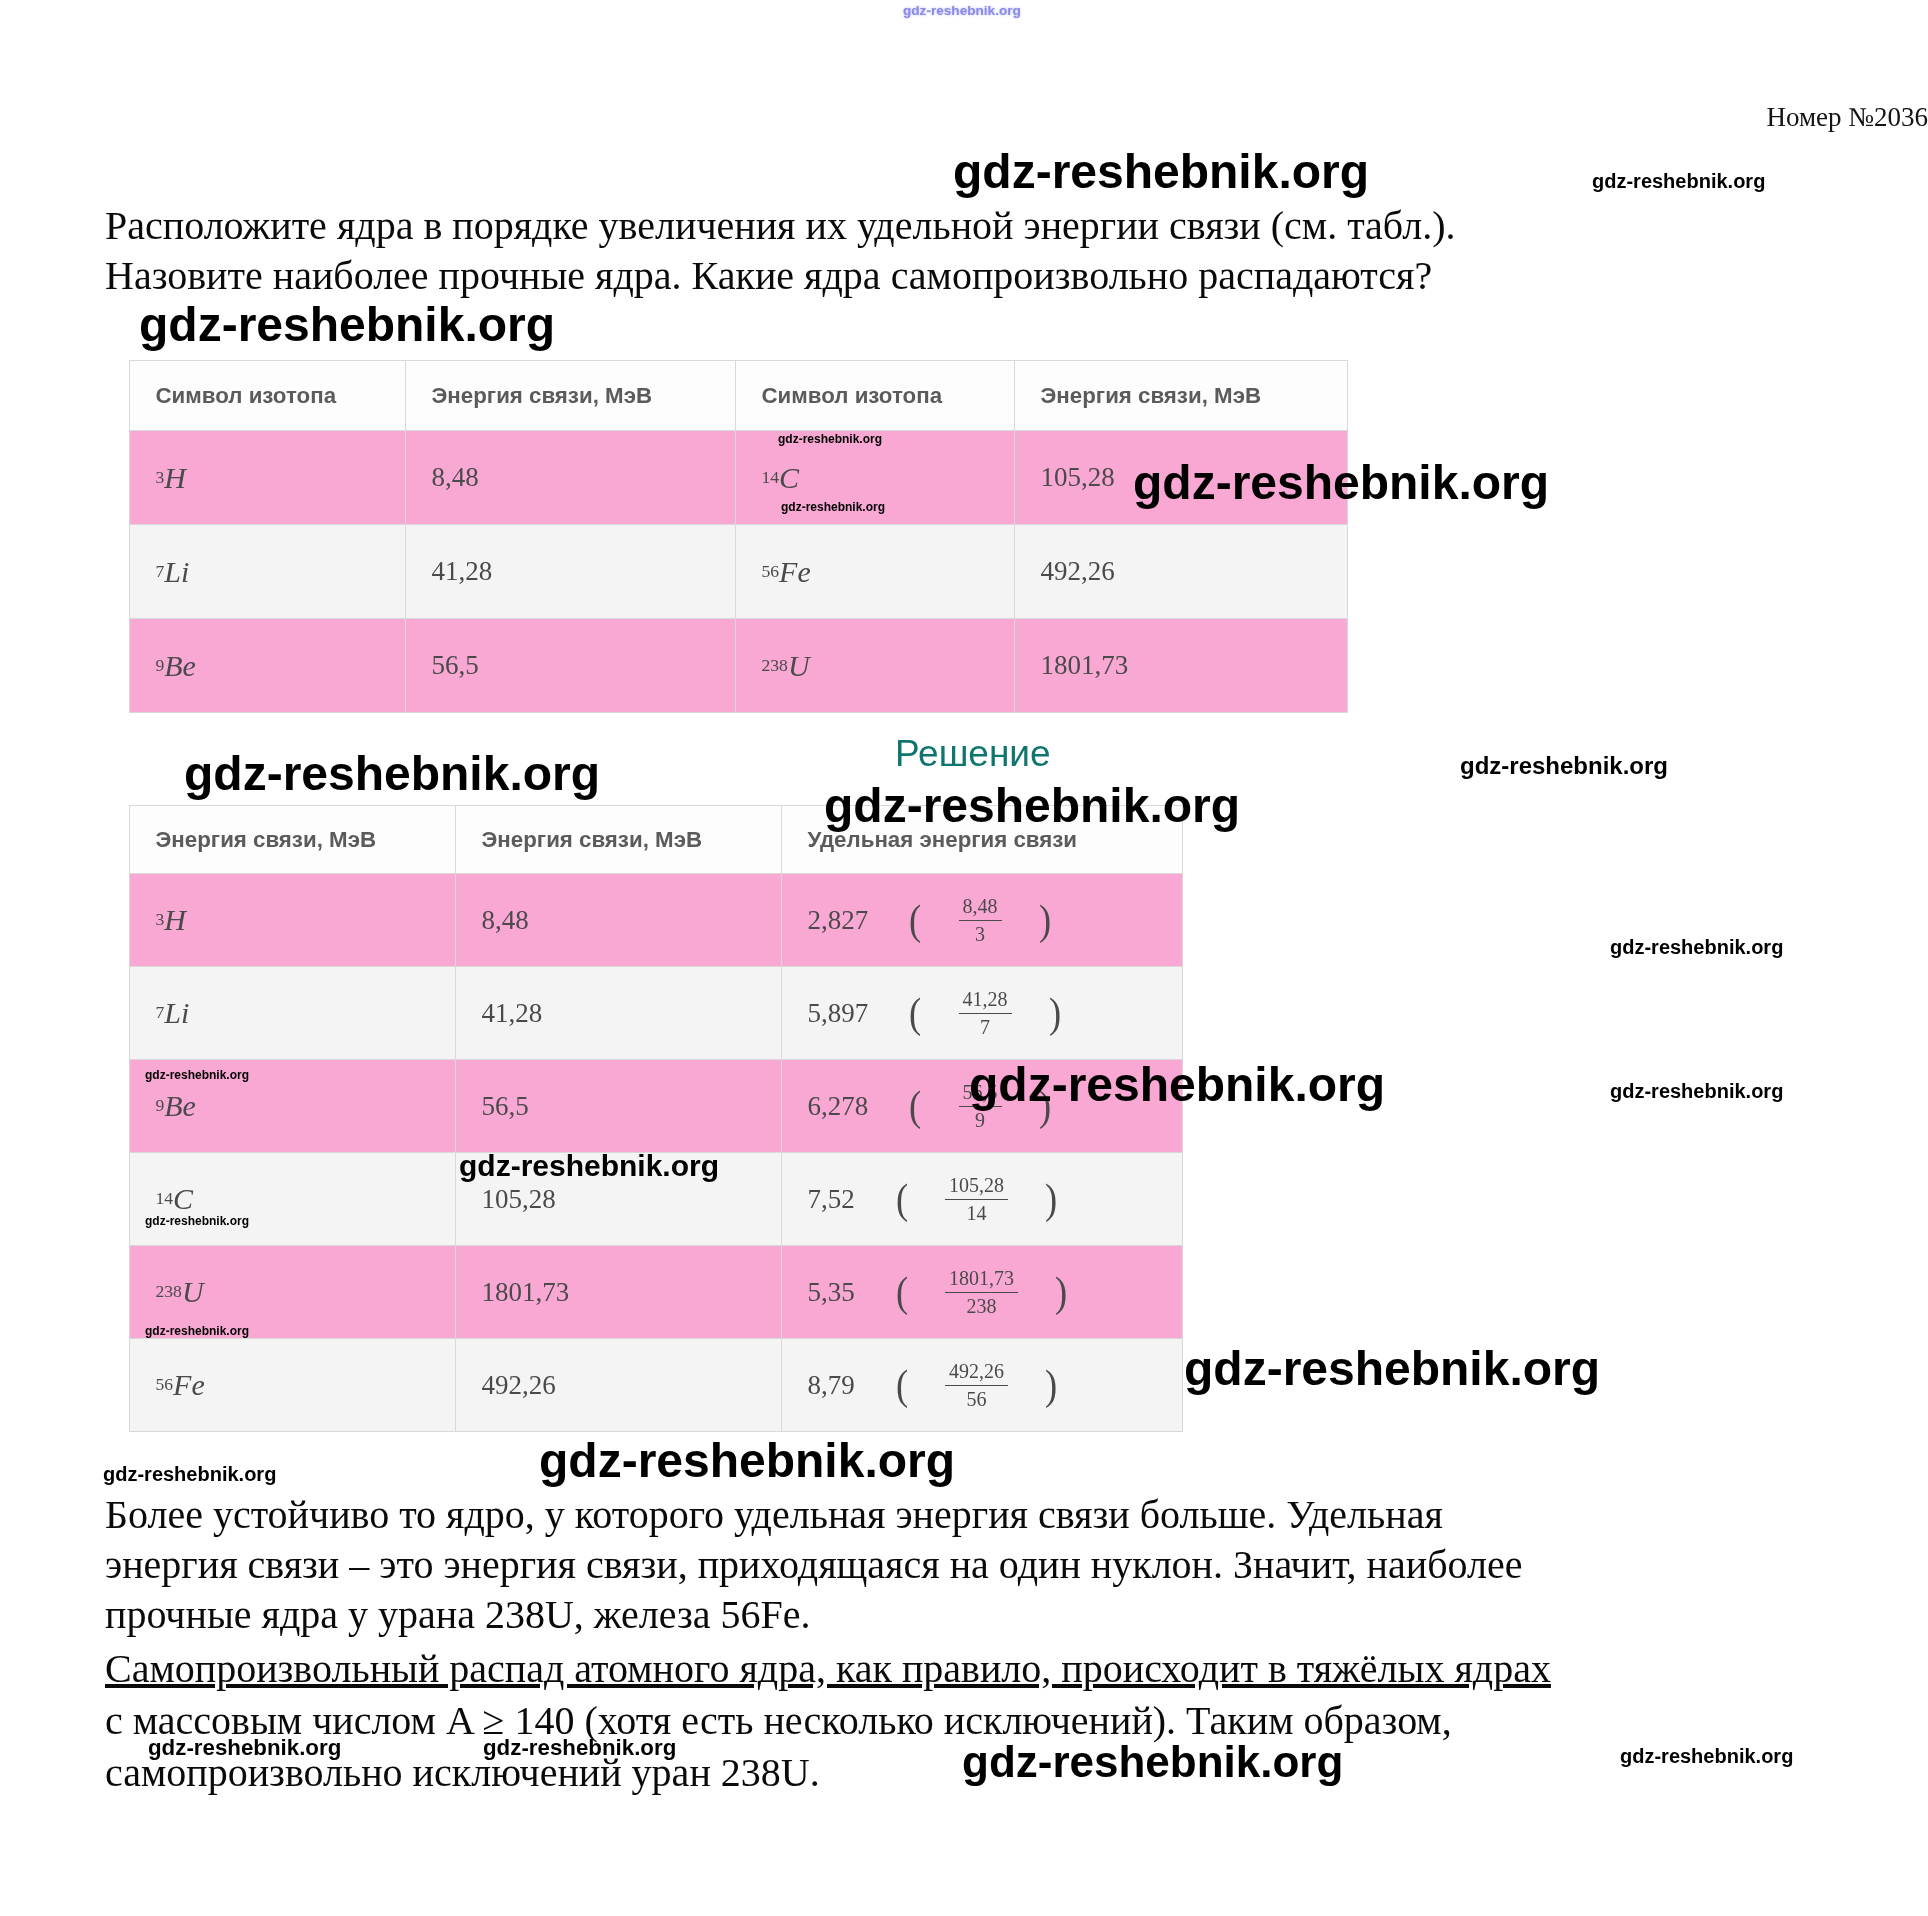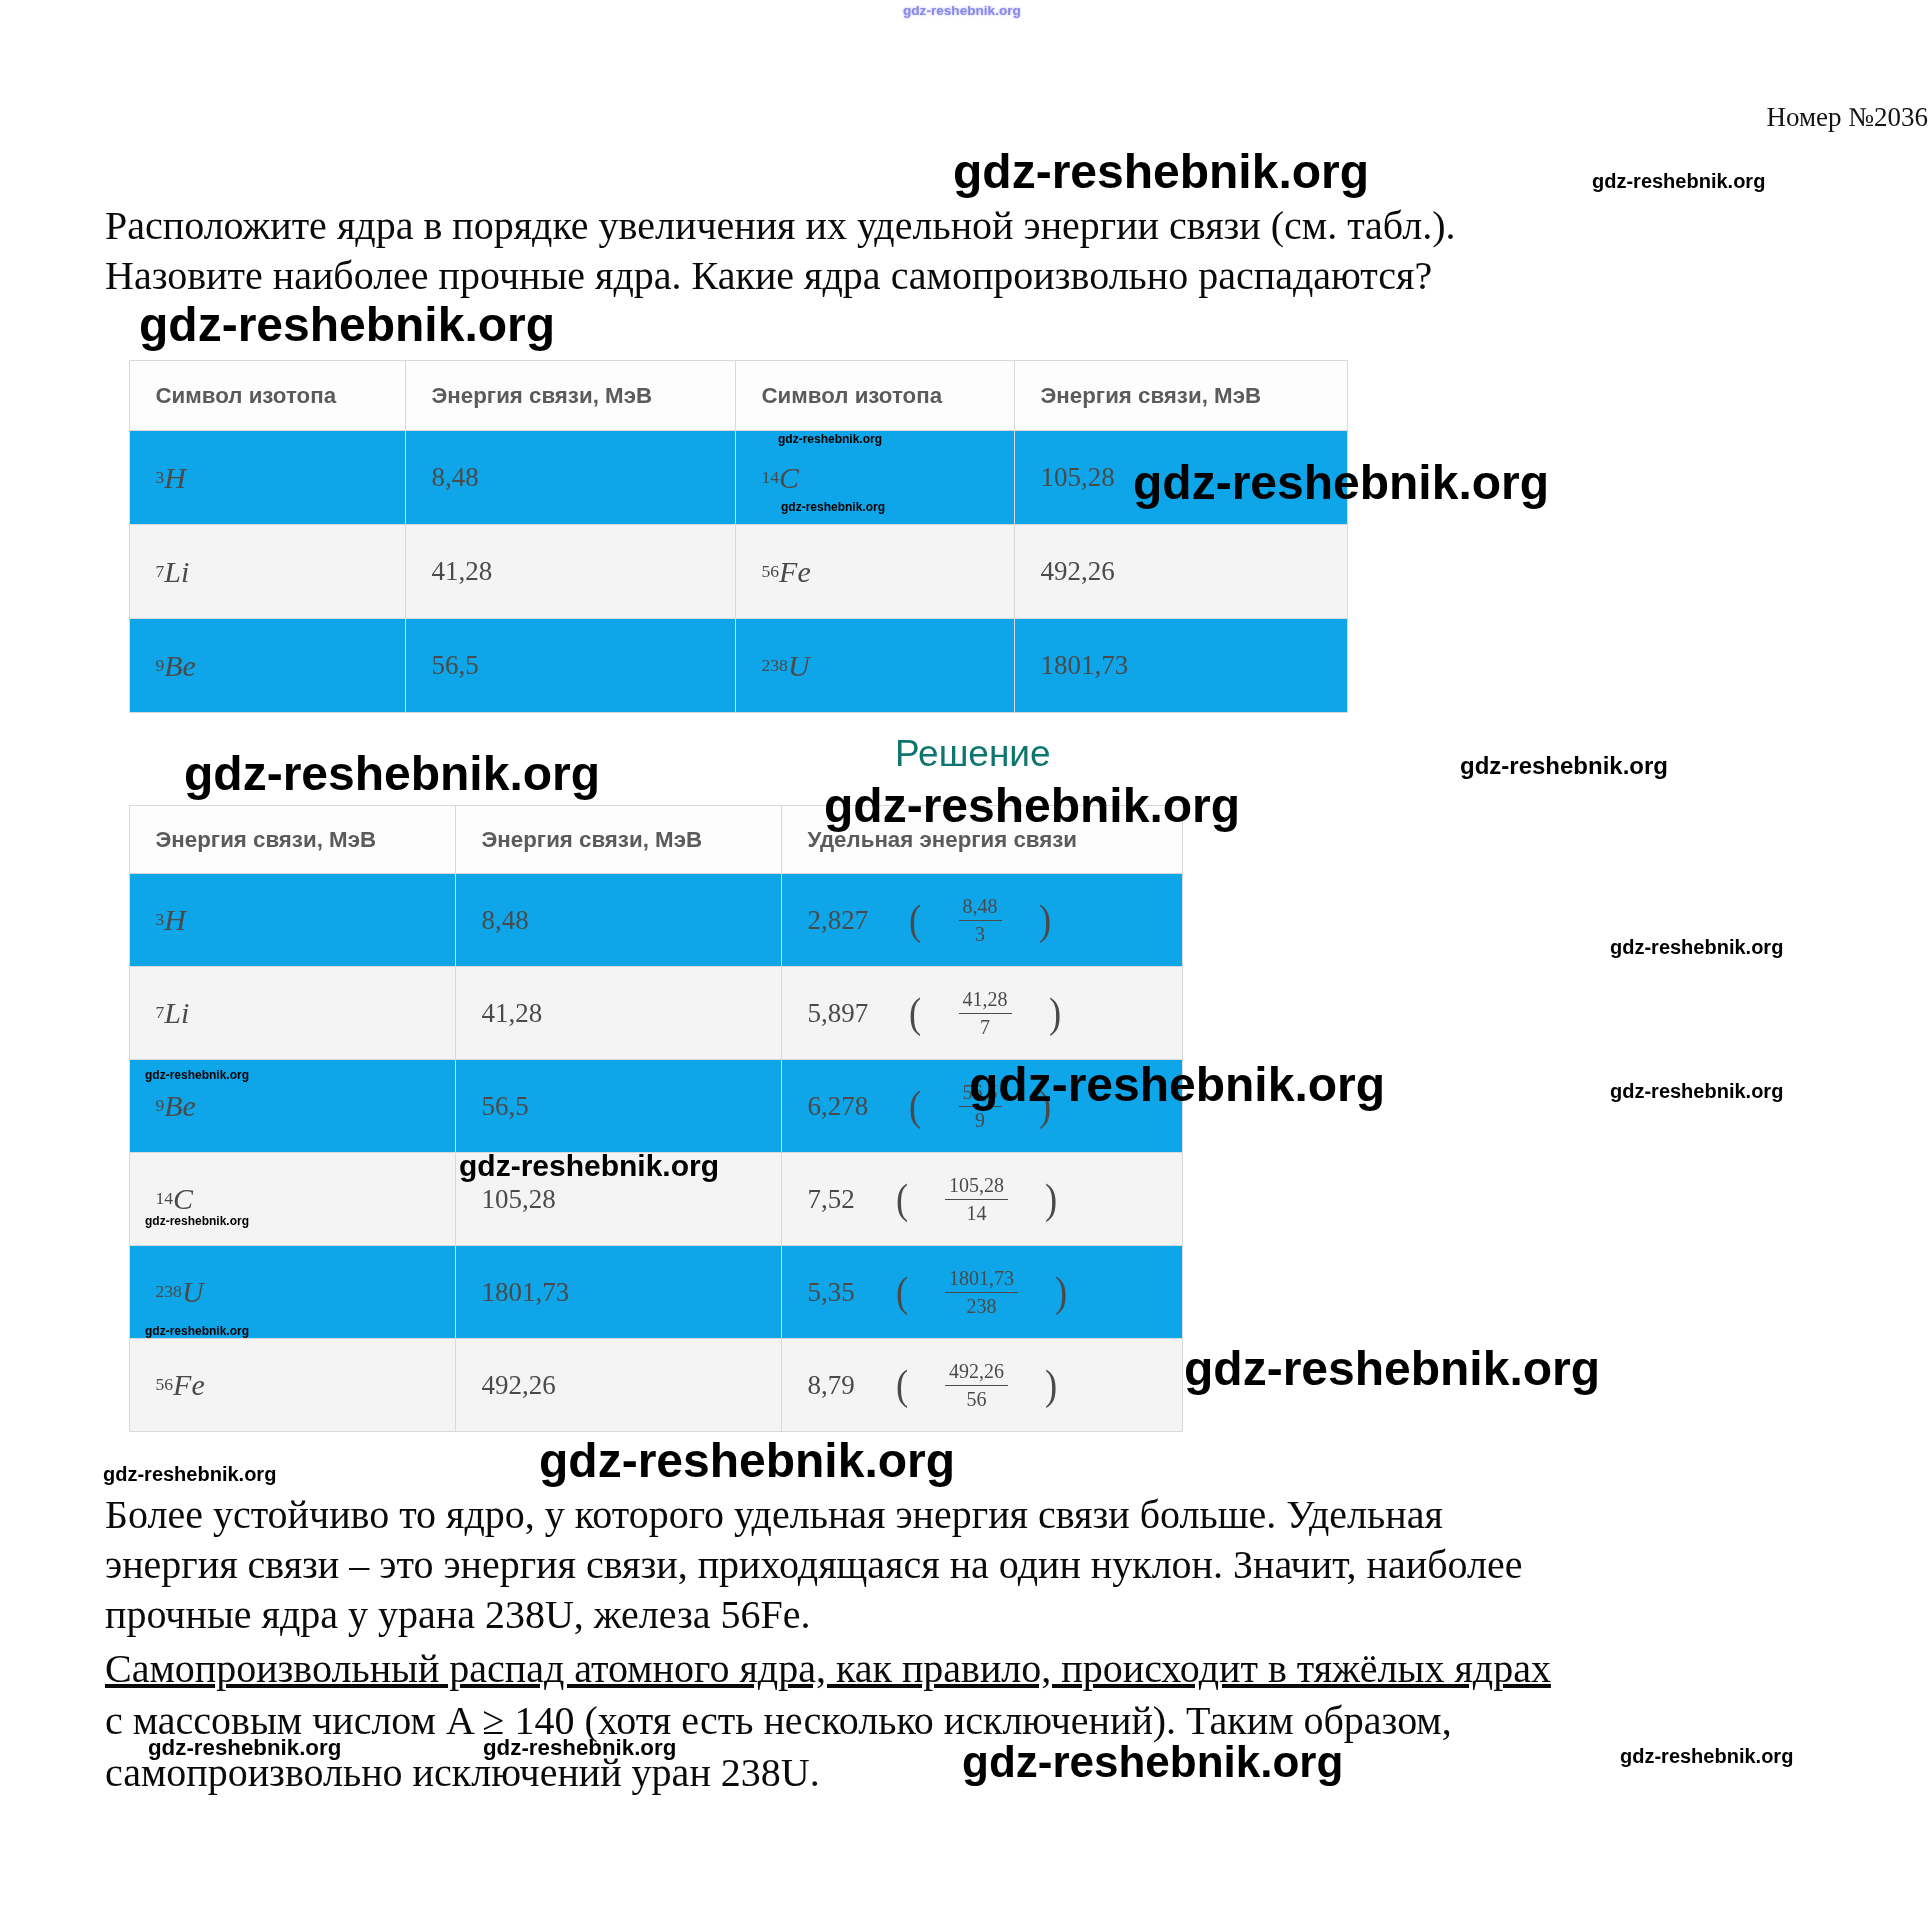--- a/index.html
+++ b/index.html
@@ -16,21 +16,21 @@
   
   .title { position:absolute; top:102px; left:0; width:100%; text-align:right;
            font-size:27px; color:#141414; z-index:2; }
   .text-line { position:absolute; left:105px; font-size:40px; color:#0a0a0a;
                white-space:nowrap; z-index:2; }
   .solution-heading { position:absolute; left:895px; top:733px;
                       font-family:"Liberation Sans", sans-serif;
                       font-size:37px; color:#0f766e; z-index:2; }
 
   
-  table { border-collapse:collapse; position:absolute; background:#0ea5e9; table-layout:fixed; z-index:1; }
+  table { border-collapse:collapse; position:absolute; background:#f9a8d4; table-layout:fixed; z-index:1; }
   th, td { border:0.8px solid #d9d9d9; text-align:left; vertical-align:middle; padding-left:25.5px; }
   th { font-family:"Liberation Sans", sans-serif; font-size:22.3px; color:#5b5b5b;
        font-weight:700; background:#fdfdfd; }
   tbody tr:nth-child(even) td { background:#f4f4f4; }
   #table1 { left:129px; top:360px; }
   #table1 th { height:70px; }
   #table1 td { height:94px; }
   #table2 { left:129px; top:805px; }
   #table2 th { height:68px; }
   #table2 td { height:93px; }

